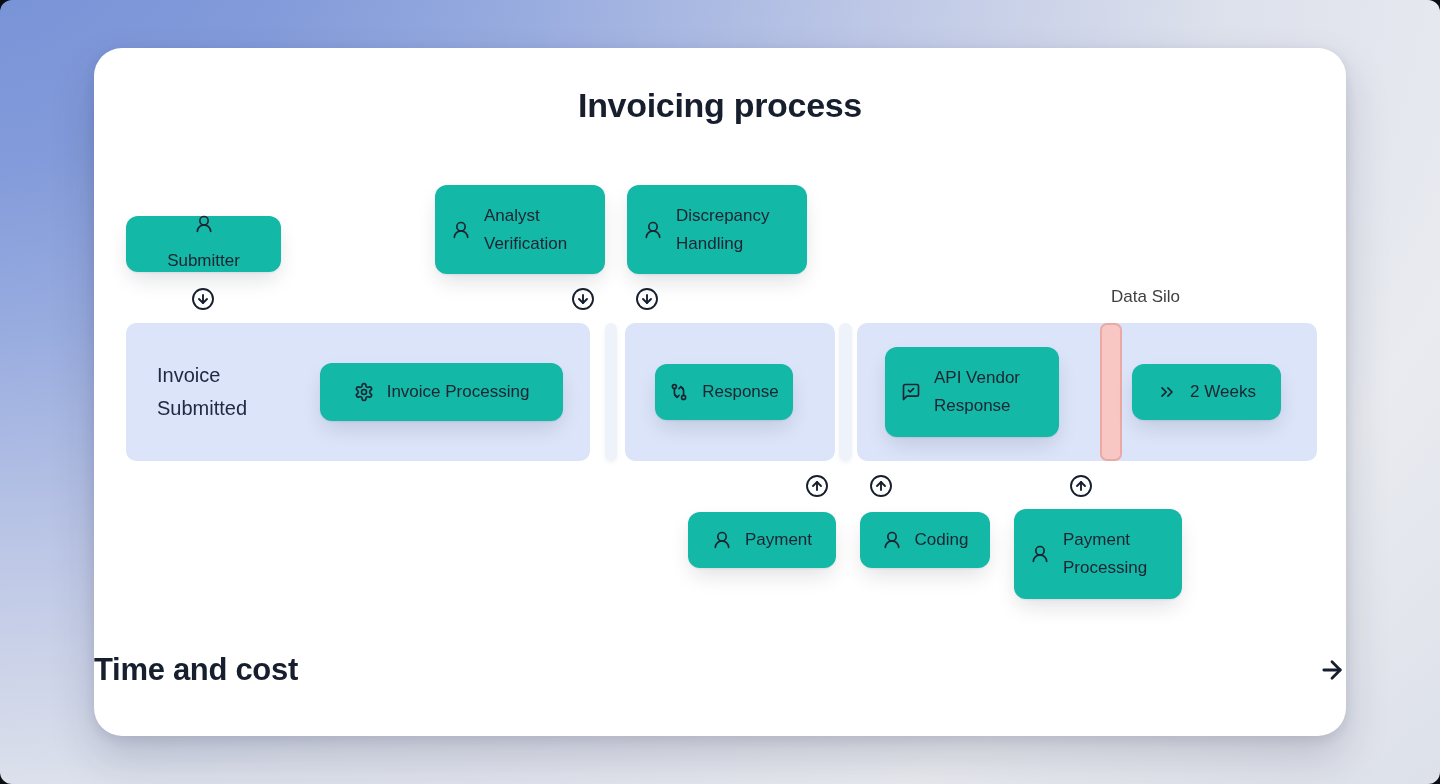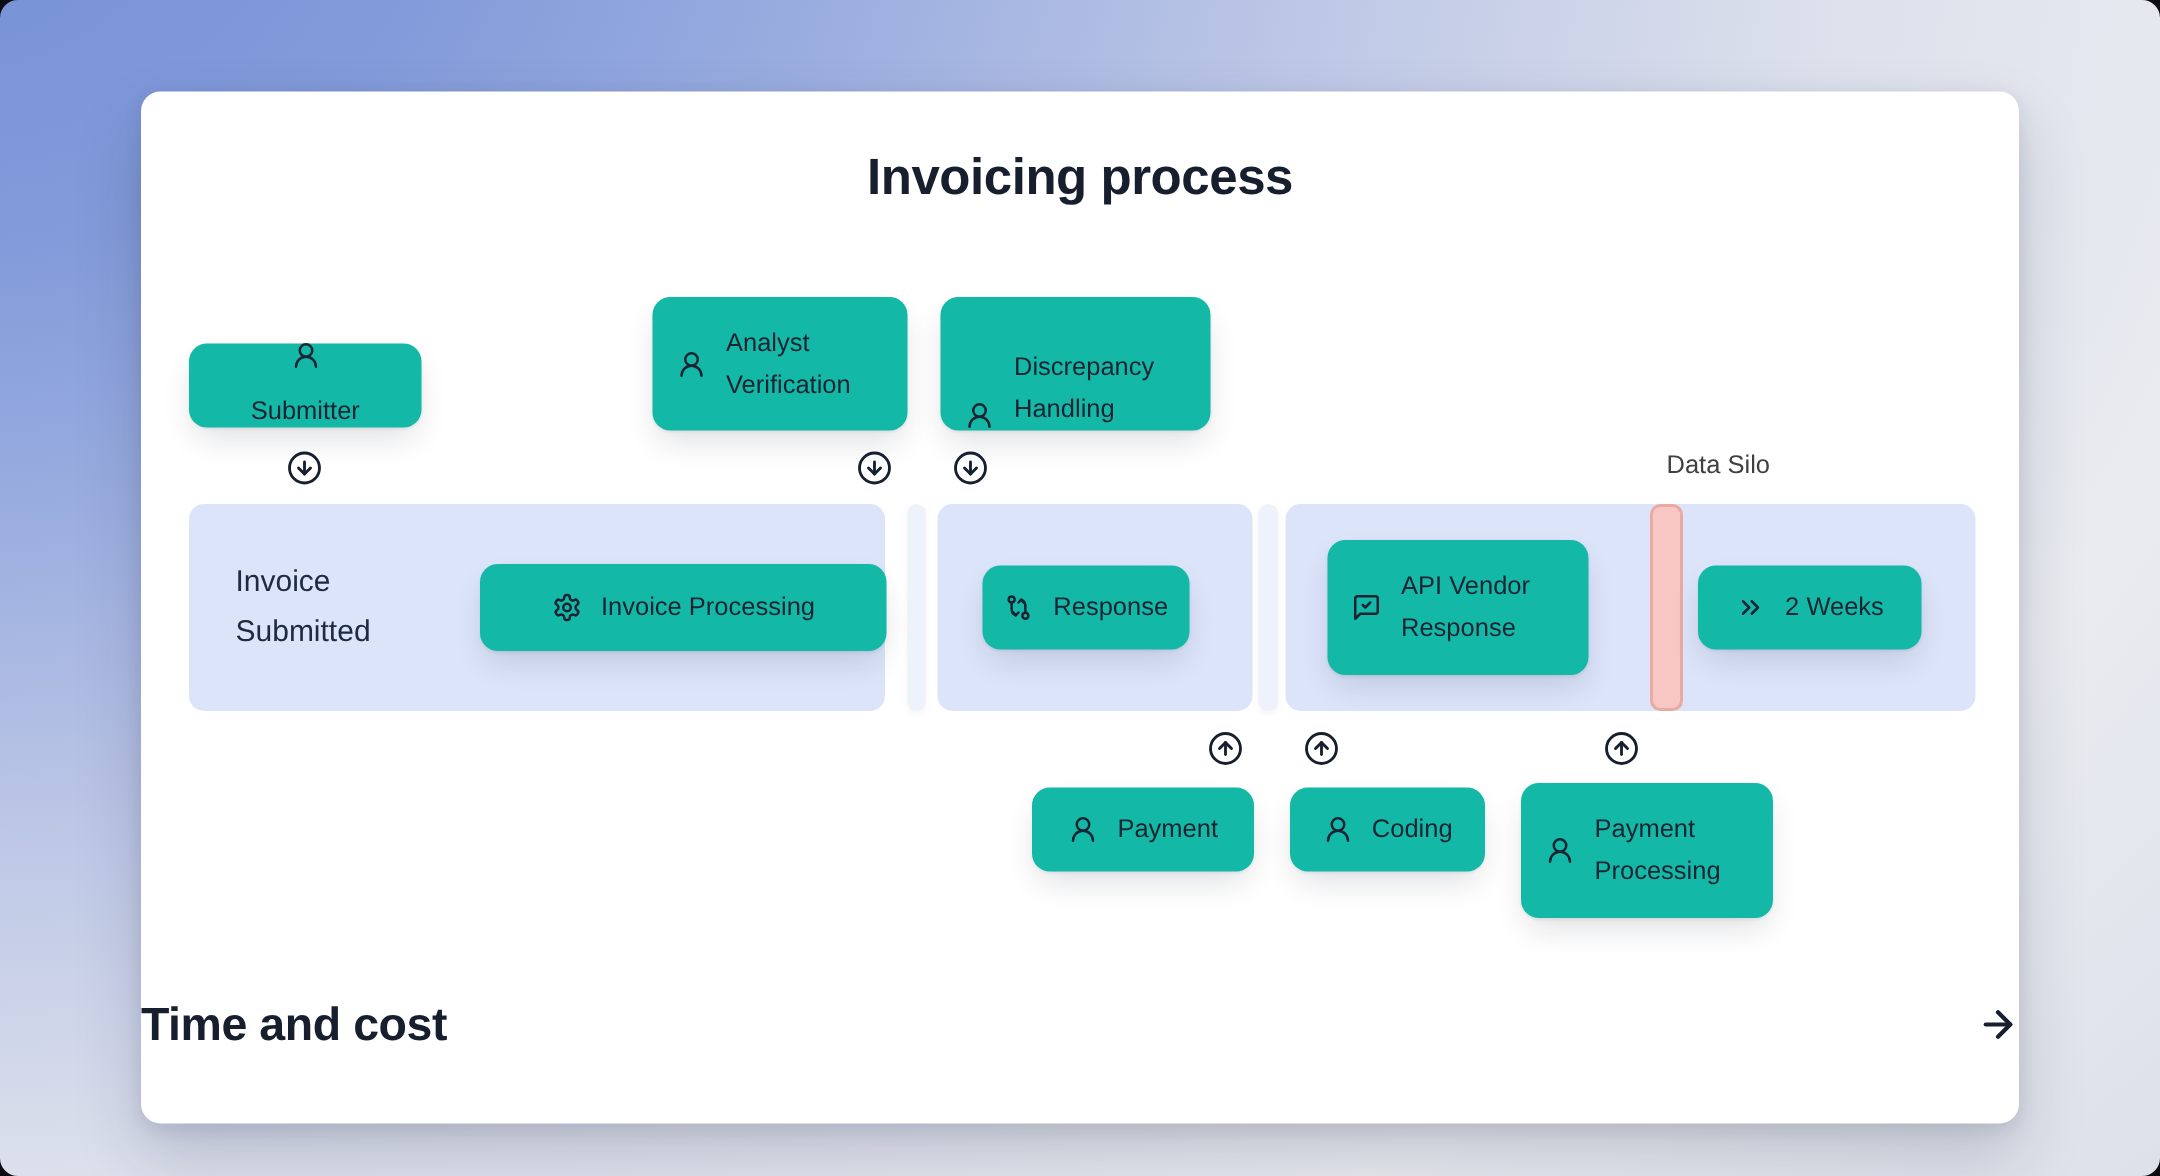--- a/index.html
+++ b/index.html
@@ -8,23 +8,22 @@
   .screen {
     position:relative; width:1440px; height:784px; overflow:hidden;
     border-radius:12px;
     background:
       radial-gradient(135% 165% at -4% -8%,
         #7490d6 0%, #839bda 18%, #97abdf 30%,
         #bdc7e6 48%, #dde1ec 66%, #e9ebf0 82%, #dde1ea 100%);
   }
   .canvas {
     position:absolute; left:94px; top:48px; width:1252px; height:688px;
-    background:#ffffff; border-radius:13px;
+    background:#ffffff; border-radius:28px;
     box-shadow:0 22px 45px rgba(25,35,65,.18), 0 4px 12px rgba(25,35,65,.10);
-    margin-top:13px;
   }
   .page-title {
     position:absolute; top:38px; left:0; right:0; text-align:center;
     font-size:34px; font-weight:700; color:#171f2e; letter-spacing:-.3px;
   }
   .node {
     position:absolute; background:#14b8a6; border-radius:12px;
     display:flex; align-items:center; justify-content:center; gap:13px;
     padding:0 16px; font-size:17px; font-weight:500; color:#1c2433;
     box-shadow:0 1px 2px rgba(16,24,40,.07), 0 10px 22px -4px rgba(16,24,40,.14);
@@ -77,21 +76,21 @@
     <div class="node" style="left:341px; top:137px; width:170px; height:89px;">
       <span class="ico">
         <svg class="ln" viewBox="0 0 24 24">
             <circle cx="12" cy="8" r="5"></circle>
             <path d="M20 21a8 8 0 0 0-16 0"></path>
           </svg>
       </span>
       <span>Analyst Verification</span>
     </div>
 
-    <div class="node" style="left:533px; top:137px; width:180px; height:89px;align-items:flex-end;">
+    <div class="node" style="left:533px; top:137px; width:180px; height:89px;">
       <span class="ico">
         <svg class="ln" viewBox="0 0 24 24">
             <circle cx="12" cy="8" r="5"></circle>
             <path d="M20 21a8 8 0 0 0-16 0"></path>
           </svg>
       </span>
       <span>Discrepancy Handling</span>
     </div>
 
     <span class="circle-arrow" style="left:97px; top:239px;">
@@ -122,21 +121,21 @@
       <div class="seg" style="left:0; width:464px;"></div>
       <div class="strip" style="left:479px; width:12px;"></div>
       <div class="seg" style="left:499px; width:210px;"></div>
       <div class="strip" style="left:713px; width:13px;"></div>
       <div class="seg" style="left:731px; width:460px;"></div>
 
       <div class="silo-bar" style="left:974px;"></div>
 
       <div class="start-label">Invoice Submitted</div>
 
-      <div class="node" style="left:194px; top:40px; width:271px; height:58px;text-align:right;">
+      <div class="node" style="left:194px; top:40px; width:243px; height:58px;text-align:right;">
         <span class="ico">
           <svg class="ln" viewBox="0 0 24 24">
               <path d="M12.22 2h-.44a2 2 0 0 0-2 2v.18a2 2 0 0 1-1 1.73l-.43.25a2 2 0 0 1-2 0l-.15-.08a2 2 0 0 0-2.73.73l-.22.38a2 2 0 0 0 .73 2.73l.15.1a2 2 0 0 1 1 1.72v.51a2 2 0 0 1-1 1.74l-.15.09a2 2 0 0 0-.73 2.73l.22.38a2 2 0 0 0 2.73.73l.15-.08a2 2 0 0 1 2 0l.43.25a2 2 0 0 1 1 1.73V20a2 2 0 0 0 2 2h.44a2 2 0 0 0 2-2v-.18a2 2 0 0 1 1-1.73l.43-.25a2 2 0 0 1 2 0l.15.08a2 2 0 0 0 2.73-.73l.22-.39a2 2 0 0 0-.73-2.73l-.15-.08a2 2 0 0 1-1-1.74v-.5a2 2 0 0 1 1-1.74l.15-.09a2 2 0 0 0 .73-2.73l-.22-.38a2 2 0 0 0-2.73-.73l-.15.08a2 2 0 0 1-2 0l-.43-.25a2 2 0 0 1-1-1.73V4a2 2 0 0 0-2-2z"></path>
               <circle cx="12" cy="12" r="3"></circle>
             </svg>
         </span>
         <span>Invoice Processing</span>
       </div>
 
       <div class="node" style="left:529px; top:41px; width:138px; height:56px;">

